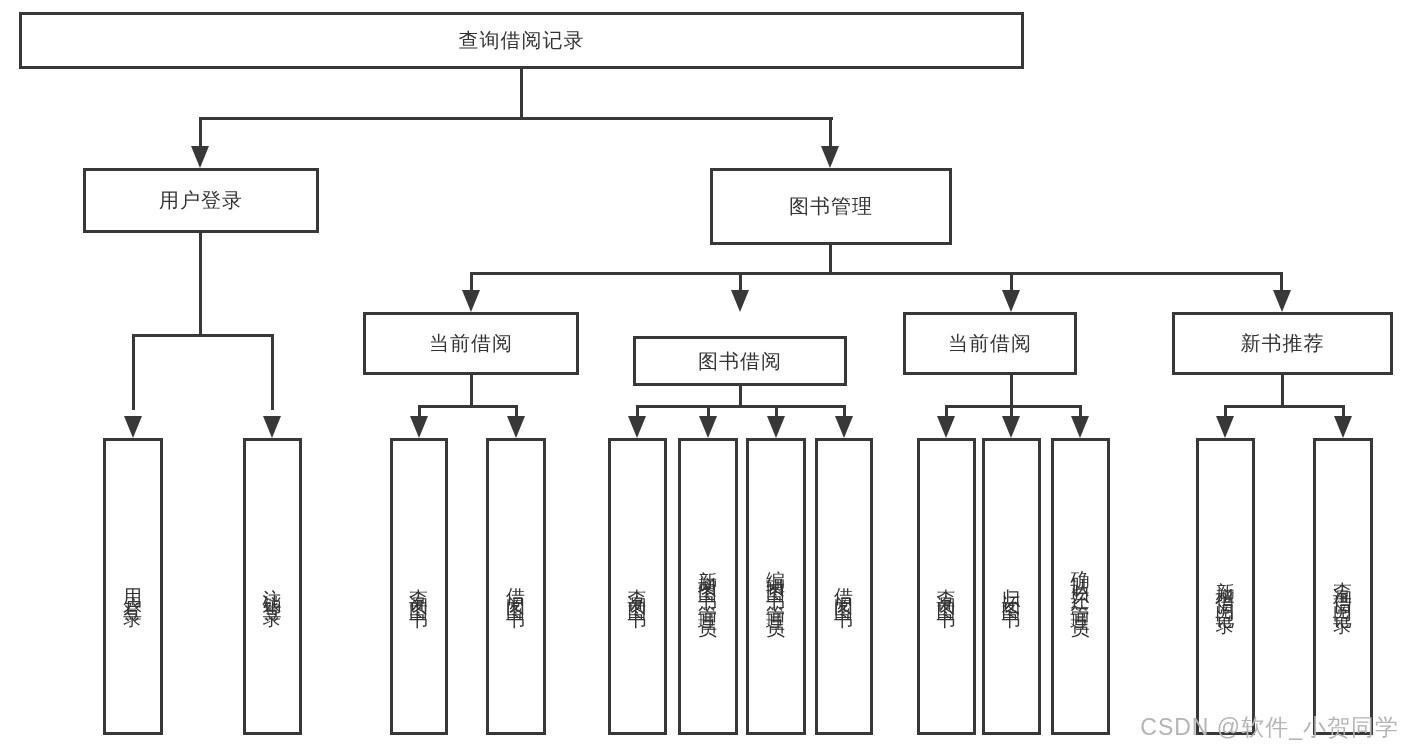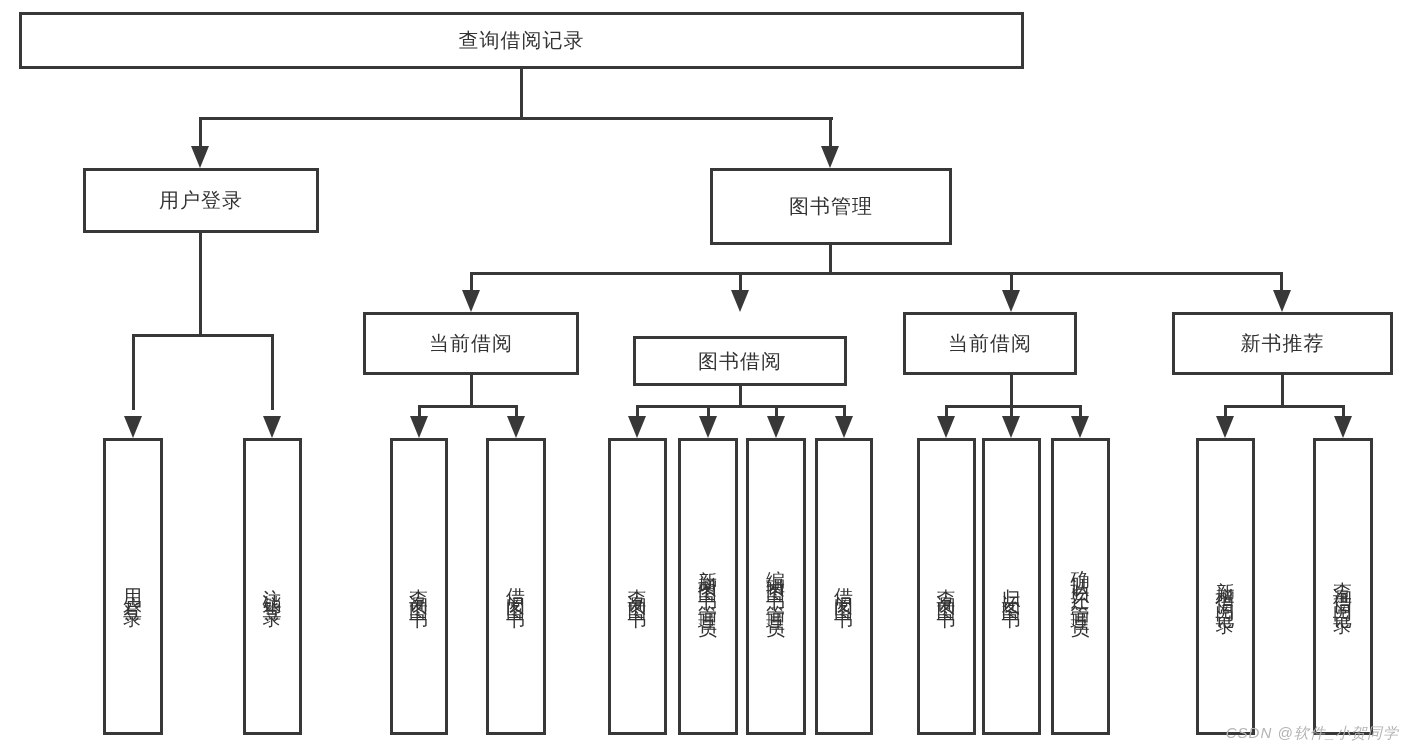--- a/index.html
+++ b/index.html
@@ -46,26 +46,25 @@
     width: 0; height: 0;
     border-left: 9px solid transparent;
     border-right: 9px solid transparent;
     border-top: 22px solid #383838;
     z-index: 1;
   }
   .wm {
     position: absolute;
     right: 6px;
     bottom: 4px;
-    font-size: 15px;
+    font-size: 23px;
     color: #b4b4b4;
     letter-spacing: 1px;
     z-index: 3;
     white-space: nowrap;
-    font-style: italic;
   }
 </style>
 </head>
 <body>
 
 <div class="canvas">
 
   <div class="b" style="left:19px; top:12px; width:1005px; height:57px;">
     <span class="lbl">查询借阅记录</span>
   </div>

